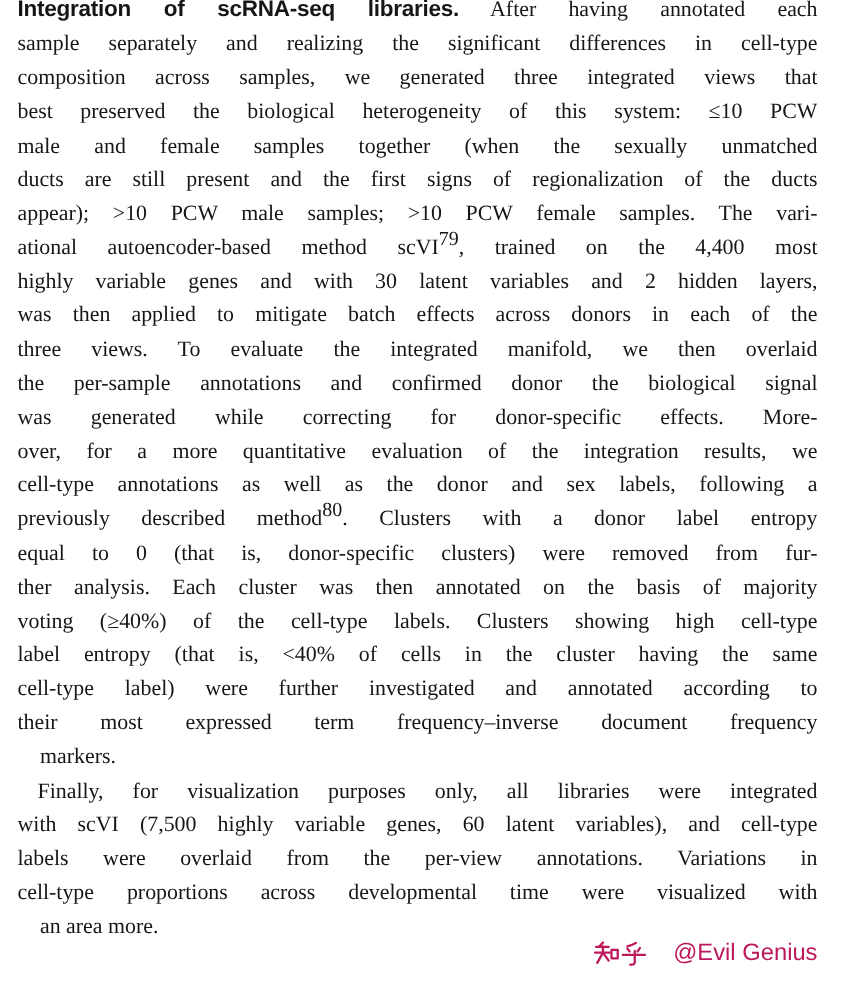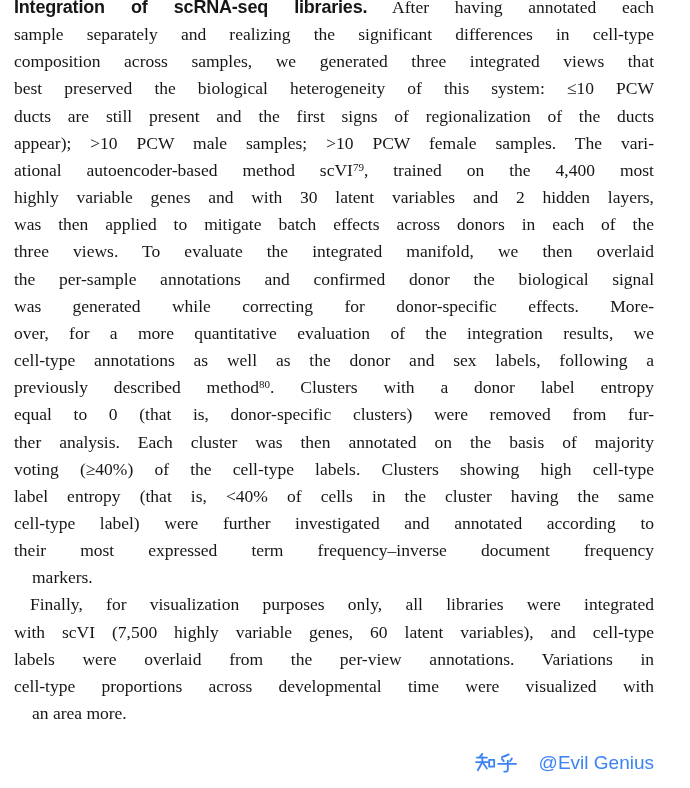--- a/index.html
+++ b/index.html
@@ -40,33 +40,33 @@
   .line.last { text-align-last: left; margin-left: 18px; }
   .line.indent { padding-left: 16px; }
   .seg-body { }
   .seg-heading {
     font-family: "Liberation Sans", "DejaVu Sans", sans-serif;
     font-weight: 700;
     font-size: 18px;
     letter-spacing: -0.2px;
   }
   .seg-sup {
-    font-size: 11px;
+    font-size: 16px;
     position: relative;
     top: -0.45em;
   }
   .watermark {
     position: absolute;
     top: 752px;
     right: 36px;
     height: 22px;
     display: flex;
     align-items: center;
     gap: 22px;
-    color: #3b82f6;
+    color: #be185d;
     font-family: "Liberation Sans", "DejaVu Sans", sans-serif;
     font-size: 19px;
     user-select: none;
   }
   .zhihu-logo {
     display: block;
     stroke: currentColor;
     fill: none;
     stroke-width: 2;
     stroke-linecap: round;
@@ -74,20 +74,21 @@
   }
 </style>
 </head>
 <body>
 
 <div class="article">
     <div class="line"><span class="seg-heading">Integration of scRNA-seq libraries.</span><span class="seg-body"> After having annotated each</span></div>
     <div class="line"><span class="seg-body">sample separately and realizing the significant differences in cell-type</span></div>
     <div class="line"><span class="seg-body">composition across samples, we generated three integrated views that</span></div>
     <div class="line"><span class="seg-body">best preserved the biological heterogeneity of this system: ≤10 PCW</span></div>
+    <div class="line"><span class="seg-body">male and female samples together (when the sexually unmatched</span></div>
     <div class="line"><span class="seg-body">ducts are still present and the first signs of regionalization of the ducts</span></div>
     <div class="line"><span class="seg-body">appear); &gt;10 PCW male samples; &gt;10 PCW female samples. The vari-</span></div>
     <div class="line"><span class="seg-body">ational autoencoder-based method scVI</span><span class="seg-sup">79</span><span class="seg-body">, trained on the 4,400 most</span></div>
     <div class="line"><span class="seg-body">highly variable genes and with 30 latent variables and 2 hidden layers,</span></div>
     <div class="line"><span class="seg-body">was then applied to mitigate batch effects across donors in each of the</span></div>
     <div class="line"><span class="seg-body">three views. To evaluate the integrated manifold, we then overlaid</span></div>
     <div class="line"><span class="seg-body">the per-sample annotations and confirmed donor the biological signal</span></div>
     <div class="line"><span class="seg-body">was generated while correcting for donor-specific effects. More-</span></div>
     <div class="line"><span class="seg-body">over, for a more quantitative evaluation of the integration results, we</span></div>
     <div class="line"><span class="seg-body">cell-type annotations as well as the donor and sex labels, following a</span></div>

